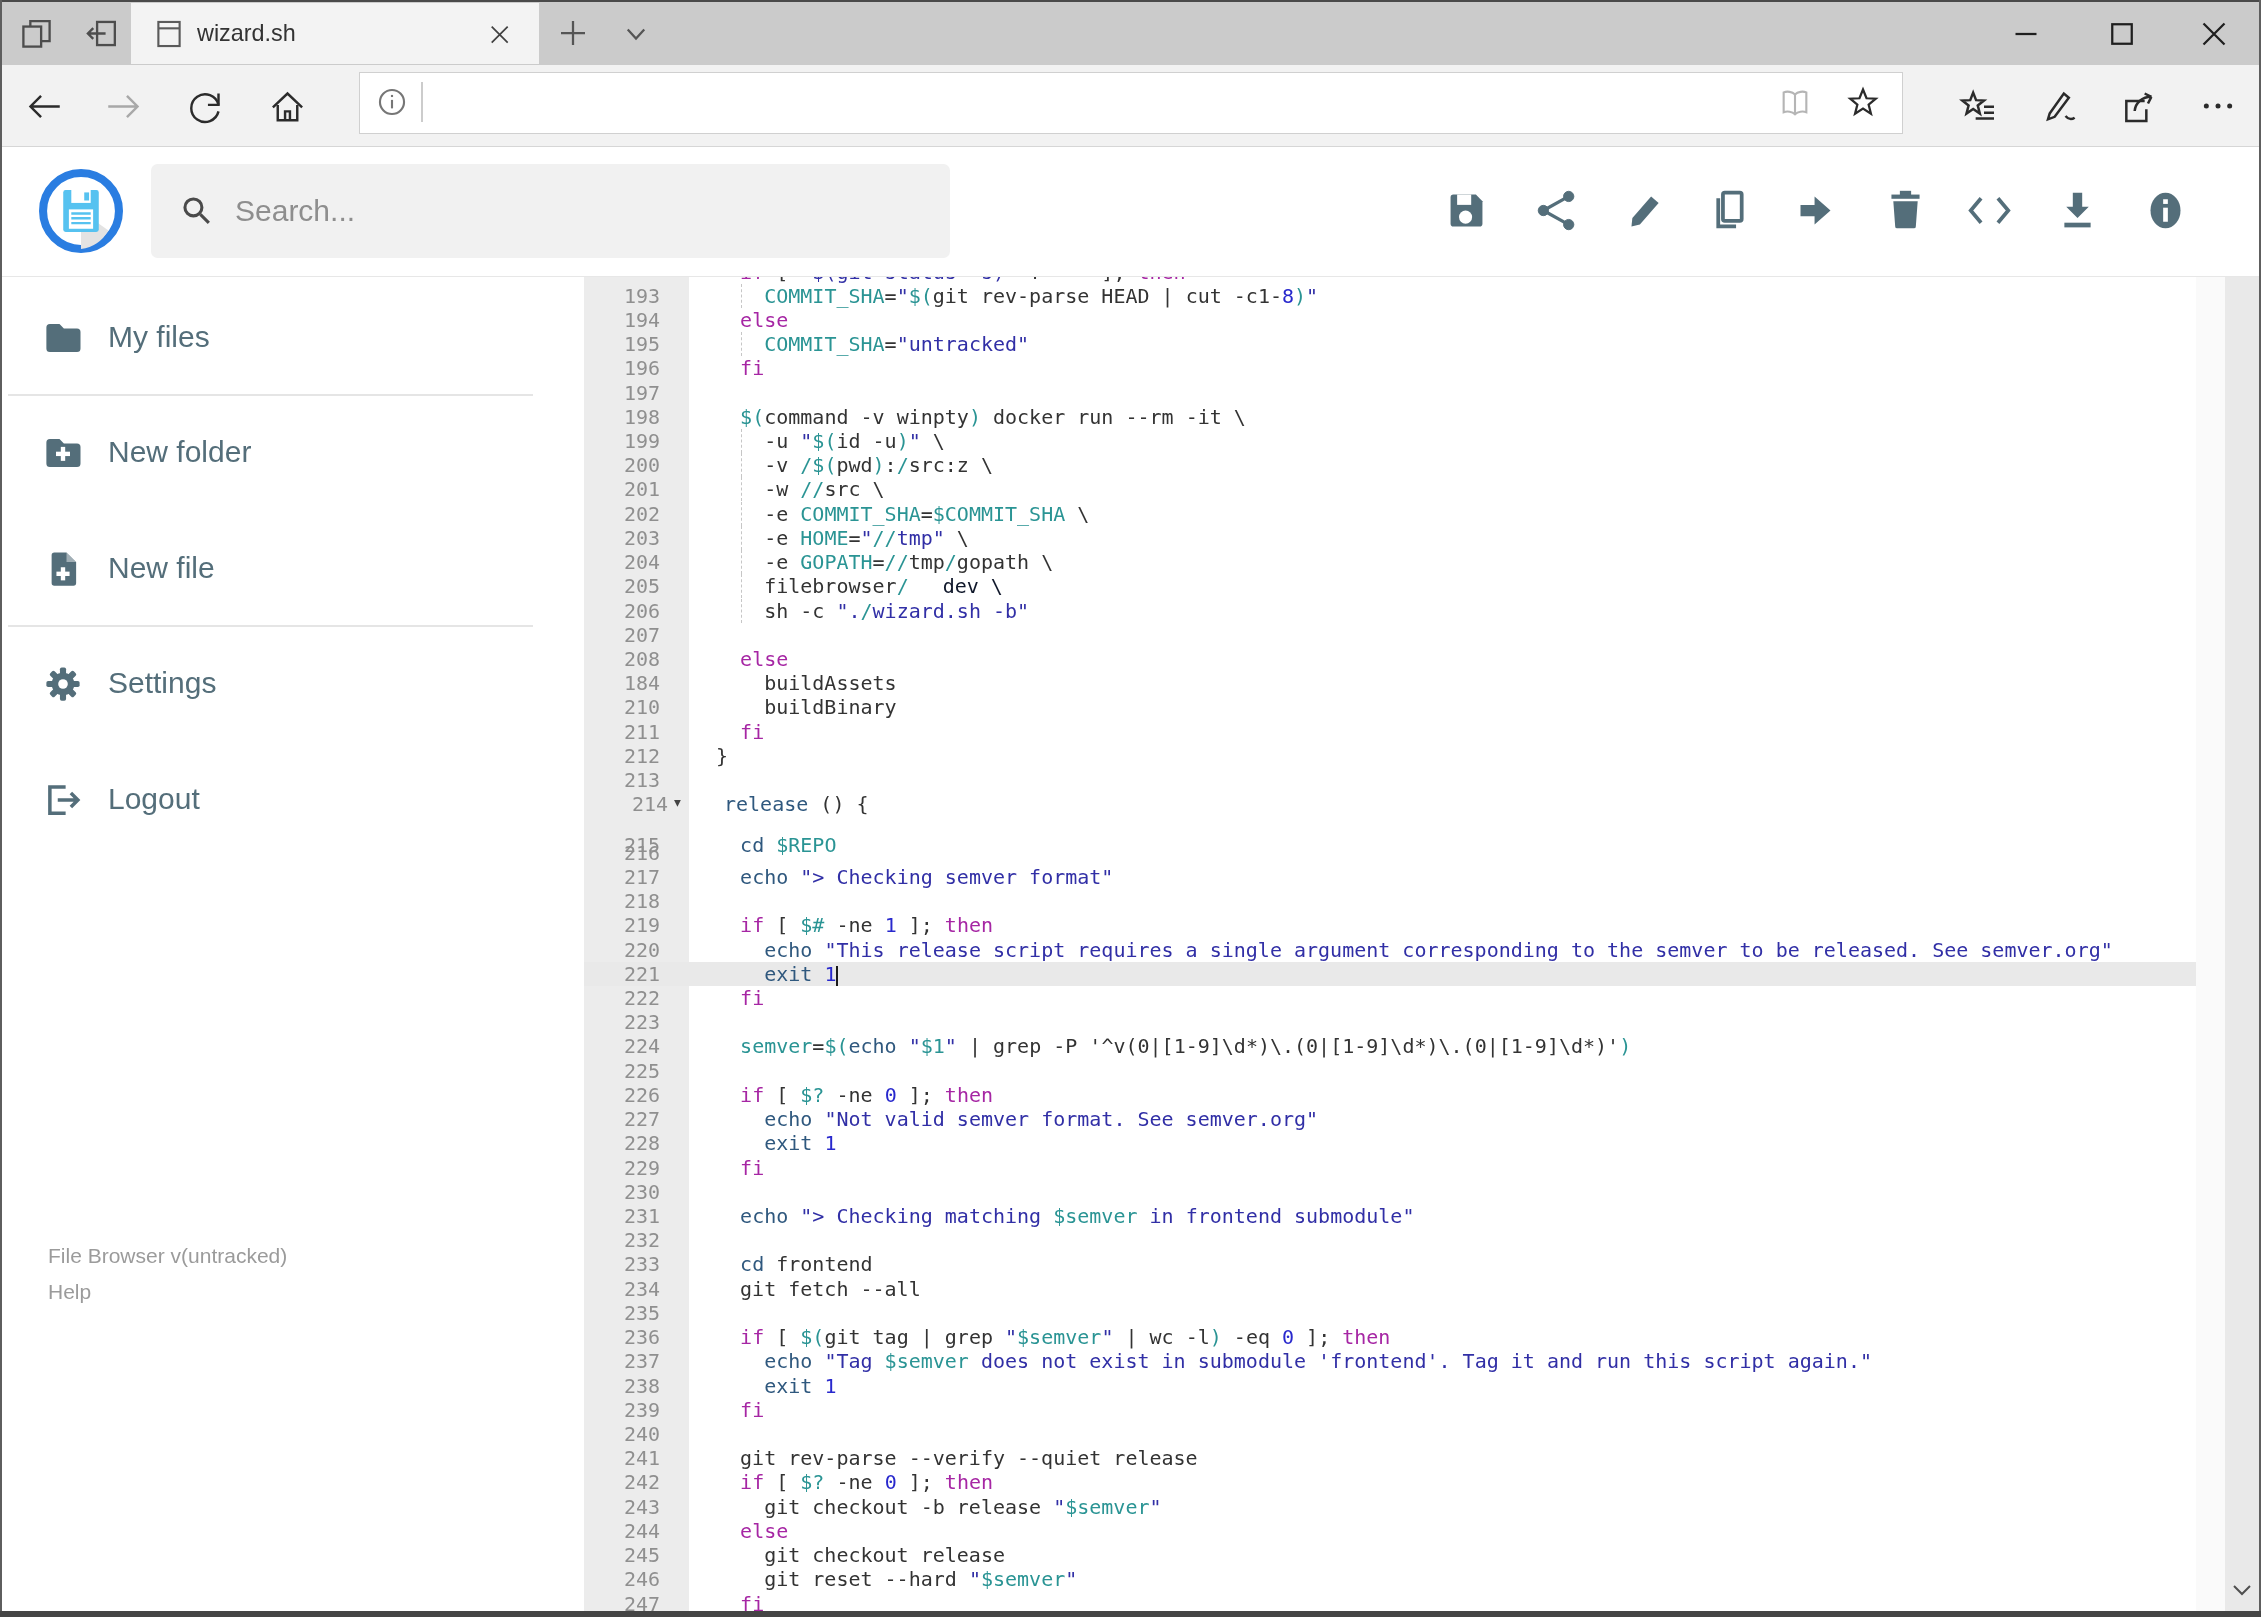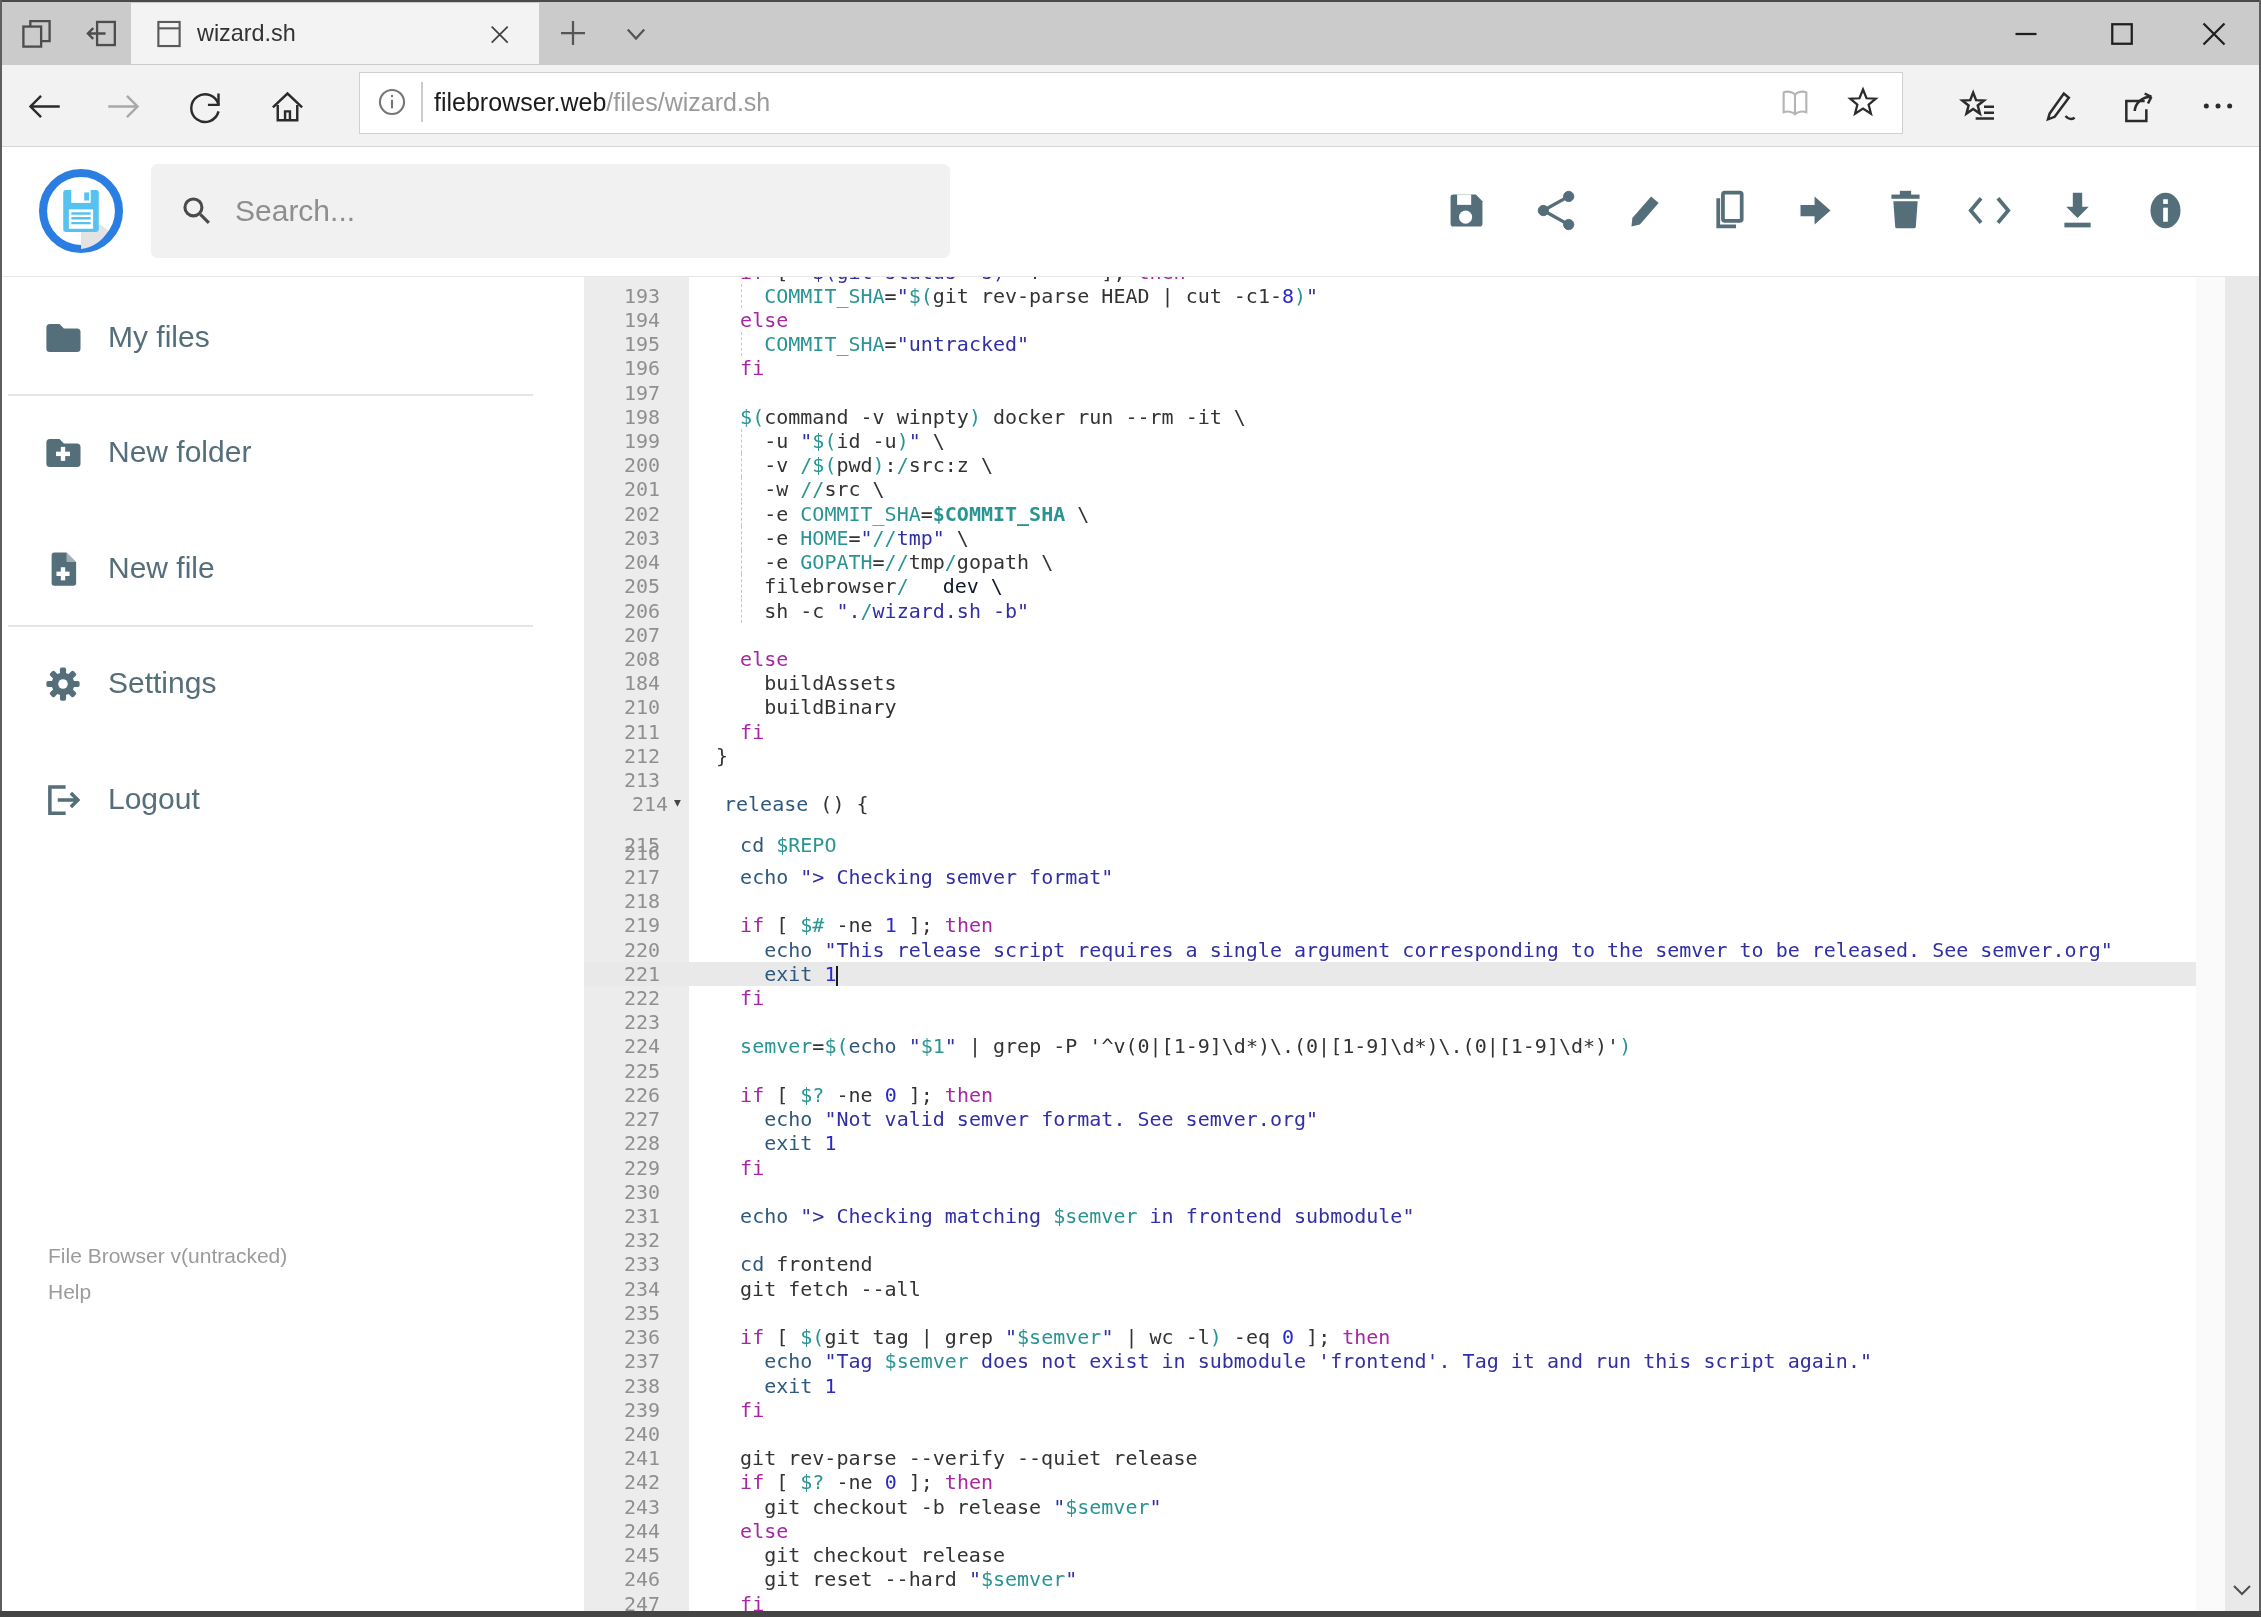--- a/index.html
+++ b/index.html
@@ -171,21 +171,20 @@
 
   <div class="abs" id="addressbar">
     <div class="abs" id="addr-info">
       <svg viewBox="0 0 48 48" width="34" height="34" fill="none" stroke="currentColor" stroke-width="3">
         <circle cx="24" cy="24" r="17"></circle>
           <path d="M24 21 V33"></path>
           <path d="M24 14 V17"></path>
         </svg>
     </div>
     <div class="abs" id="addr-divider"></div>
-    <div class="abs" id="addr-text"><span id="addr-host">filebrowser.web</span><span id="addr-path">/files/wizard.sh</span></div>
     <div class="abs" id="addr-reading">
       <svg viewBox="0 0 48 48" width="34" height="34" fill="none" stroke="currentColor" stroke-width="3">
         <path d="M24 12 C20 8 13 7 8 9 V37 C13 35 20 36 24 40 C28 36 35 35 40 37 V9 C35 7 28 8 24 12 Z"></path>
         <path d="M24 12 V40"></path>
         </svg>
     </div>
     <div class="abs" id="addr-star">
       <svg viewBox="0 0 48 48" width="36" height="36" fill="none" stroke="currentColor" stroke-width="3">
         <path d="M24 6 L28.7 17.7 L41 18.3 L31.5 26.2 L34.6 38.2 L24 31.4 L13.4 38.2 L16.5 26.2 L7 18.3 L19.3 17.7 Z"></path>
         </svg>
@@ -374,21 +373,21 @@
       <div class="cl" id="cl-partial" style="top: 0px;"><span class="code"><span style="color: rgb(51, 51, 51);">  </span><span style="color: rgb(166, 38, 164);">if</span><span style="color: rgb(51, 51, 51);"> [ </span><span style="color: rgb(49, 47, 166);">"$(git status -s)"</span><span style="color: rgb(51, 51, 51);"> != </span><span style="color: rgb(49, 47, 166);">""</span><span style="color: rgb(51, 51, 51);"> ]; </span><span style="color: rgb(166, 38, 164);">then</span></span></div>
       <div class="cl" style="top: 9.7px;"><span class="gut">193</span><span class="guide"></span><span class="code"><span style="color: rgb(51, 51, 51);">    </span><span style="color: rgb(42, 148, 148);">COMMIT_SHA</span><span style="color: rgb(51, 51, 51);">=</span><span style="color: rgb(49, 47, 166);">"</span><span style="color: rgb(42, 148, 148);">$(</span><span style="color: rgb(51, 51, 51);">git rev-parse HEAD | cut -c1-</span><span style="color: rgb(40, 40, 205);">8</span><span style="color: rgb(42, 148, 148);">)</span><span style="color: rgb(49, 47, 166);">"</span></span></div>
       <div class="cl" style="top: 34px;"><span class="gut">194</span><span class="code"><span style="color: rgb(51, 51, 51);">  </span><span style="color: rgb(166, 38, 164);">else</span></span></div>
       <div class="cl" style="top: 58px;"><span class="gut">195</span><span class="guide"></span><span class="code"><span style="color: rgb(51, 51, 51);">    </span><span style="color: rgb(42, 148, 148);">COMMIT_SHA</span><span style="color: rgb(51, 51, 51);">=</span><span style="color: rgb(49, 47, 166);">"untracked"</span></span></div>
       <div class="cl" style="top: 82px;"><span class="gut">196</span><span class="code"><span style="color: rgb(51, 51, 51);">  </span><span style="color: rgb(166, 38, 164);">fi</span></span></div>
       <div class="cl" style="top: 107px;"><span class="gut">197</span><span class="code"></span></div>
       <div class="cl" style="top: 131px;"><span class="gut">198</span><span class="code"><span style="color: rgb(51, 51, 51);">  </span><span style="color: rgb(42, 148, 148);">$(</span><span style="color: rgb(51, 51, 51);">command -v winpty</span><span style="color: rgb(42, 148, 148);">)</span><span style="color: rgb(51, 51, 51);"> docker run --rm -it \</span></span></div>
       <div class="cl" style="top: 155px;"><span class="gut">199</span><span class="guide"></span><span class="code"><span style="color: rgb(51, 51, 51);">    -u </span><span style="color: rgb(49, 47, 166);">"</span><span style="color: rgb(42, 148, 148);">$(</span><span style="color: rgb(51, 51, 51);">id -u</span><span style="color: rgb(42, 148, 148);">)</span><span style="color: rgb(49, 47, 166);">"</span><span style="color: rgb(51, 51, 51);"> \</span></span></div>
       <div class="cl" style="top: 179px;"><span class="gut">200</span><span class="guide"></span><span class="code"><span style="color: rgb(51, 51, 51);">    -v </span><span style="color: rgb(42, 148, 148);">/$(</span><span style="color: rgb(51, 51, 51);">pwd</span><span style="color: rgb(42, 148, 148);">)</span><span style="color: rgb(51, 51, 51);">:</span><span style="color: rgb(42, 148, 148);">/</span><span style="color: rgb(51, 51, 51);">src:z \</span></span></div>
       <div class="cl" style="top: 203px;"><span class="gut">201</span><span class="guide"></span><span class="code"><span style="color: rgb(51, 51, 51);">    -w </span><span style="color: rgb(42, 148, 148);">//</span><span style="color: rgb(51, 51, 51);">src \</span></span></div>
-      <div class="cl" style="top: 228px;"><span class="gut">202</span><span class="guide"></span><span class="code"><span style="color: rgb(51, 51, 51);">    -e </span><span style="color: rgb(42, 148, 148);">COMMIT_SHA</span><span style="color: rgb(51, 51, 51);">=</span><span style="color: rgb(42, 148, 148); font-weight: bold;">$COMMIT_SHA</span><span style="color: rgb(51, 51, 51);"> \</span></span></div>
+      <div class="cl" style="top: 228px;"><span class="gut">202</span><span class="guide"></span><span class="code"><span style="color: rgb(51, 51, 51);">    -e </span><span style="color: rgb(42, 148, 148);">COMMIT_SHA</span><span style="color: rgb(51, 51, 51);">=</span><span style="color: rgb(42, 148, 148);">$COMMIT_SHA</span><span style="color: rgb(51, 51, 51);"> \</span></span></div>
       <div class="cl" style="top: 252px;"><span class="gut">203</span><span class="guide"></span><span class="code"><span style="color: rgb(51, 51, 51);">    -e </span><span style="color: rgb(42, 148, 148);">HOME</span><span style="color: rgb(51, 51, 51);">=</span><span style="color: rgb(49, 47, 166);">"</span><span style="color: rgb(42, 148, 148);">//</span><span style="color: rgb(49, 47, 166);">tmp"</span><span style="color: rgb(51, 51, 51);"> \</span></span></div>
       <div class="cl" style="top: 276px;"><span class="gut">204</span><span class="guide"></span><span class="code"><span style="color: rgb(51, 51, 51);">    -e </span><span style="color: rgb(42, 148, 148);">GOPATH</span><span style="color: rgb(51, 51, 51);">=</span><span style="color: rgb(42, 148, 148);">//</span><span style="color: rgb(51, 51, 51);">tmp</span><span style="color: rgb(42, 148, 148);">/</span><span style="color: rgb(51, 51, 51);">gopath \</span></span></div>
       <div class="cl" style="top: 300px;"><span class="gut">205</span><span class="guide"></span><span class="code"><span style="color: rgb(51, 51, 51);">    filebrowser</span><span style="color: rgb(42, 148, 148);">/</span><span style="color: #0f172a; margin-left: 34px;">dev \</span></span></div>
       <div class="cl" style="top: 325px;"><span class="gut">206</span><span class="guide"></span><span class="code"><span style="color: rgb(51, 51, 51);">    sh -c </span><span style="color: rgb(49, 47, 166);">".</span><span style="color: rgb(42, 148, 148);">/</span><span style="color: rgb(49, 47, 166);">wizard.sh -b"</span></span></div>
       <div class="cl" style="top: 349px;"><span class="gut">207</span><span class="code"></span></div>
       <div class="cl" style="top: 373px;"><span class="gut">208</span><span class="code"><span style="color: rgb(51, 51, 51);">  </span><span style="color: rgb(166, 38, 164);">else</span></span></div>
       <div class="cl" style="top: 397px;"><span class="gut">184</span><span class="code"><span style="color: rgb(51, 51, 51);">    buildAssets</span></span></div>
       <div class="cl" style="top: 421px;"><span class="gut">210</span><span class="code"><span style="color: rgb(51, 51, 51);">    buildBinary</span></span></div>
       <div class="cl" style="top: 446px;"><span class="gut">211</span><span class="code"><span style="color: rgb(51, 51, 51);">  </span><span style="color: rgb(166, 38, 164);">fi</span></span></div>
       <div class="cl" style="top: 470px;"><span class="gut">212</span><span class="code"><span style="color: rgb(51, 51, 51);">}</span></span></div>

